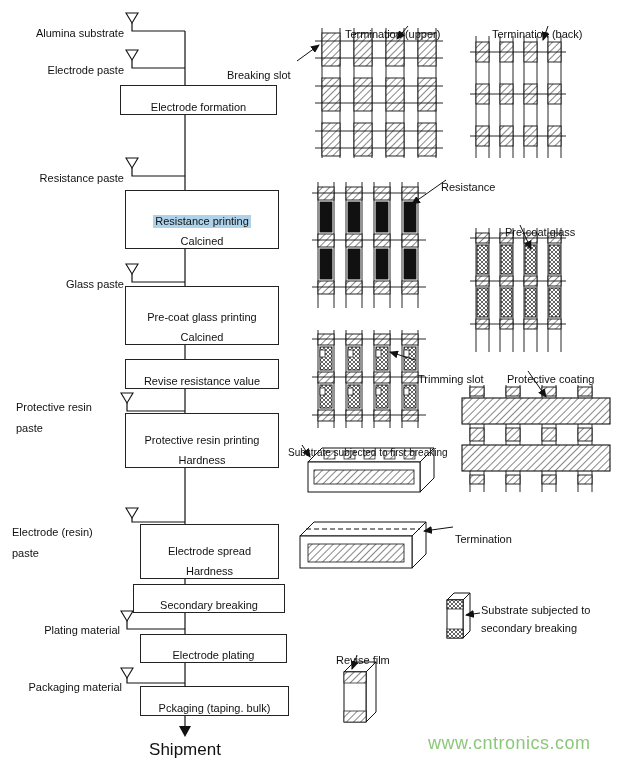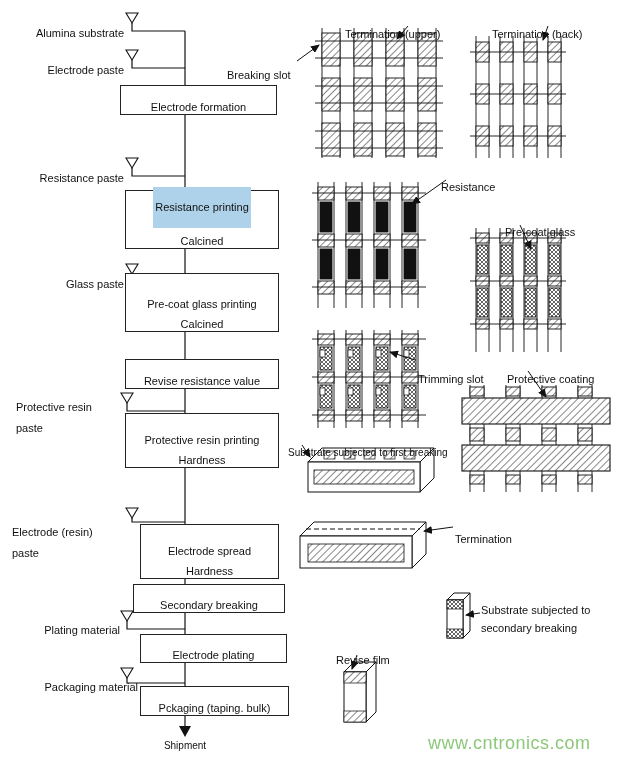--- a/index.html
+++ b/index.html
@@ -11,22 +11,22 @@
   svg.linework { position:absolute; left:0; top:0; z-index:1; }
   .lbl { position:absolute; z-index:2; white-space:pre-line; line-height:14px;margin-top:16px; }
   .lbl.r { text-align:right; }
   .lbl.two { line-height:21px; }
   .lbl.small { font-size:10px; }
   .box {
     position:absolute; z-index:2; border:1px solid #222; background:#fff;
     display:flex; flex-direction:column; align-items:center; justify-content:flex-end;
     text-align:center; gap:7px; line-height:13px;
   }
-  .hl { background: var(--hl,#aed2ea); padding:14px 2px; }
-  .terminal { position:absolute; z-index:2; text-align:center; font-size:10px; }
+  .hl { background: var(--hl,#aed2ea); padding:0 2px; }
+  .terminal { position:absolute; z-index:2; text-align:center; font-size:17px; }
   .wm { position:absolute; z-index:2; color:var(--wm,#8cc87a); font-size:18px; letter-spacing:0.5px; }
 </style>
 </head>
 <body>
 
 <div class="canvas">
 
   <svg class="linework" width="620" height="763" viewBox="0 0 620 763">
     <defs>
       <pattern id="hA" width="5" height="5" patternUnits="userSpaceOnUse" patternTransform="rotate(45)">
@@ -309,30 +309,30 @@
 
   <div class="lbl r" style="left:8px;top:10px;width:116px">Alumina substrate</div>
   <div class="lbl r" style="left:8px;top:47px;width:116px">Electrode paste</div>
   <div class="lbl r" style="left:8px;top:155px;width:116px">Resistance paste</div>
   <div class="lbl r" style="left:8px;top:261px;width:116px">Glass paste</div>
   <div class="lbl two" style="left:16px;top:381px;width:105px">Protective resin
 paste</div>
   <div class="lbl two" style="left:12px;top:506px;width:110px">Electrode (resin)
 paste</div>
   <div class="lbl r" style="left:8px;top:607px;width:112px">Plating material</div>
-  <div class="lbl r" style="left:22px;top:664px;width:116px">Packaging material</div>
+  <div class="lbl r" style="left:6px;top:664px;width:116px">Packaging material</div>
 
   <div class="box" style="left:120px;top:85px;width:155px;height:28px">
     <span>Electrode formation</span>
   </div>
   <div class="box" style="left:125px;top:190px;width:152px;height:57px">
     <span class="hl">Resistance printing</span>
     <span>Calcined</span>
   </div>
-  <div class="box" style="left:125px;top:273px;width:152px;height:57px">
+  <div class="box" style="left:125px;top:286px;width:152px;height:57px">
     <span>Pre-coat glass printing</span>
     <span>Calcined</span>
   </div>
   <div class="box" style="left:125px;top:359px;width:152px;height:28px">
     <span>Revise resistance value</span>
   </div>
   <div class="box" style="left:125px;top:413px;width:152px;height:53px">
     <span>Protective resin printing</span>
     <span>Hardness</span>
   </div>

